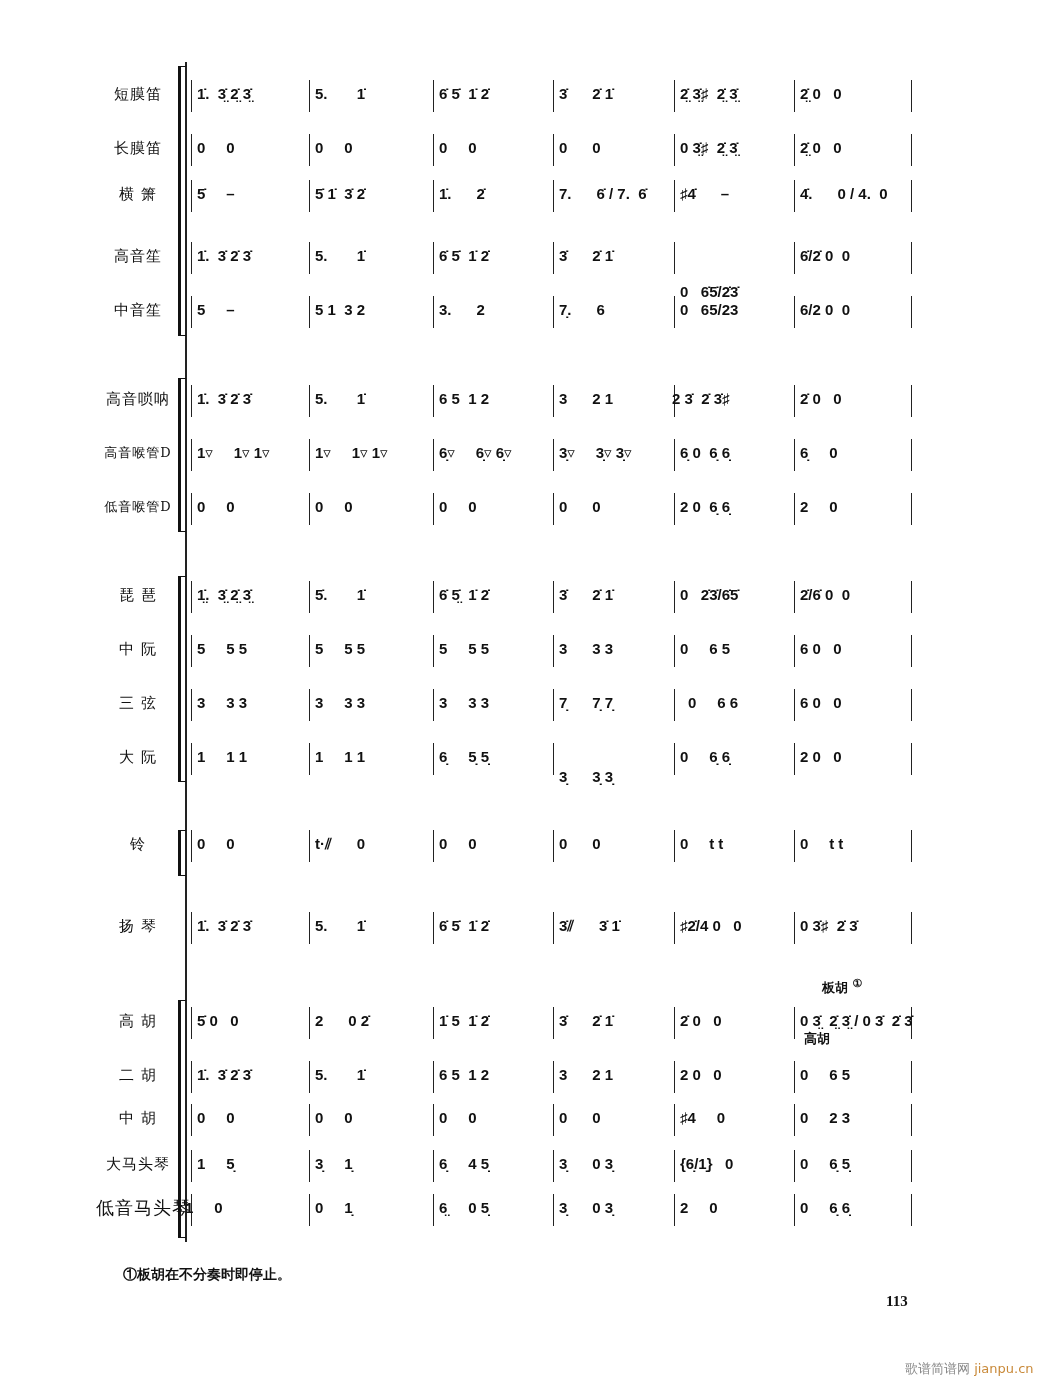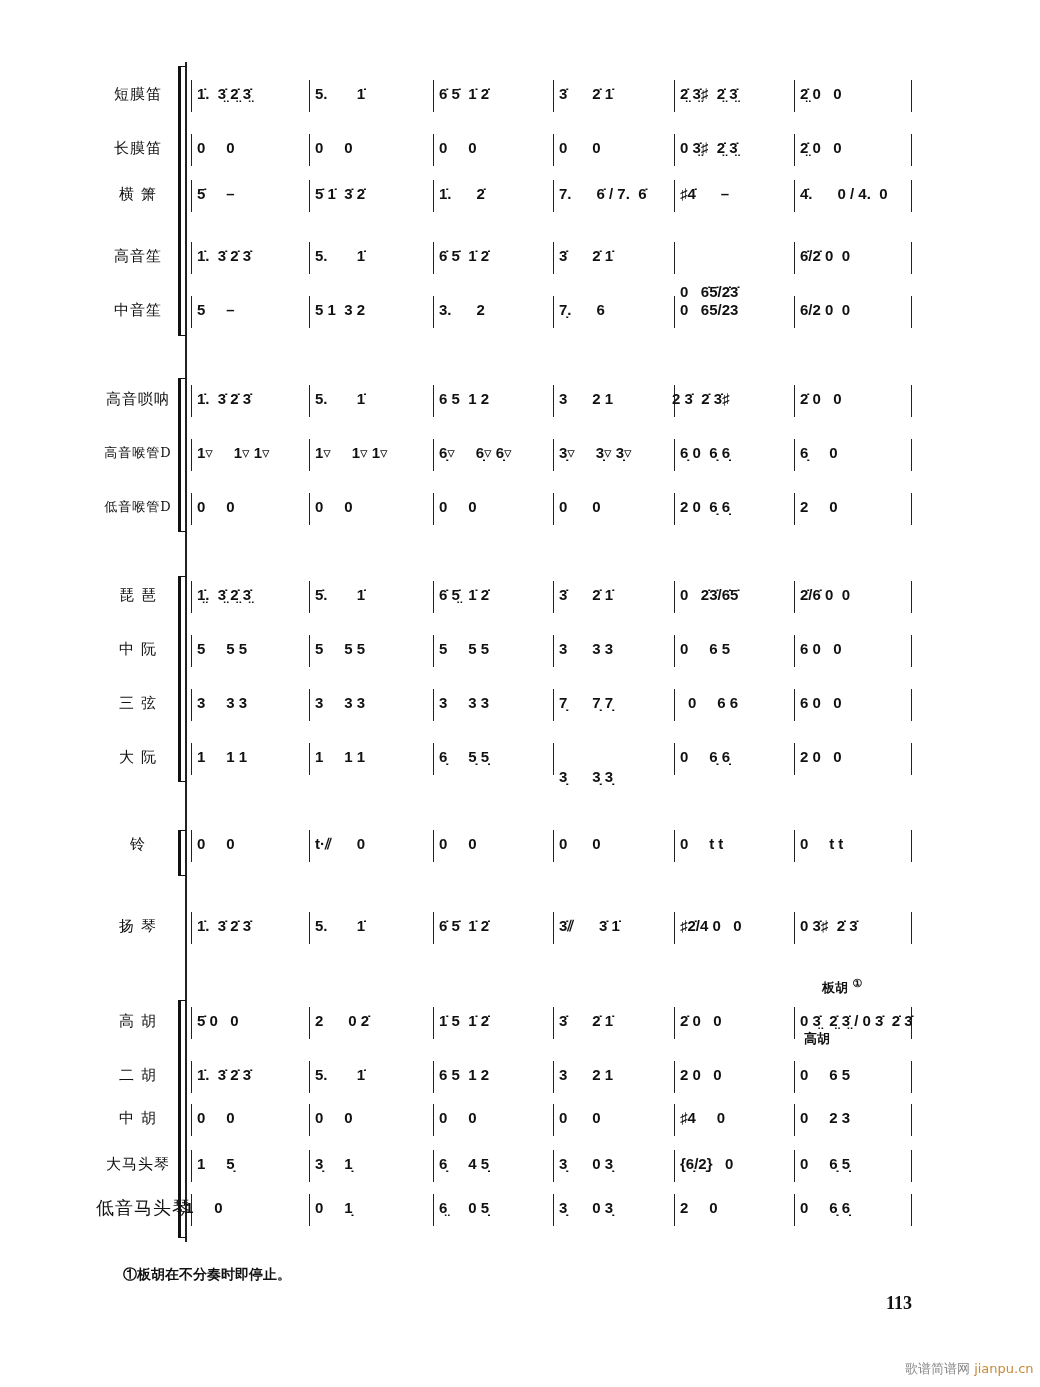--- a/index.html
+++ b/index.html
@@ -25,21 +25,21 @@
   .barline { position: absolute; width: 1px; background: #222; top: -14px; height: 42px; }
   .note-cell {
     position: absolute; top: 10px; font-weight: bold; font-size: 15px; line-height: 20px;
     white-space: pre; color: #111;
   }
   .footnote {
     position: absolute; left: 123px; top: 1266px; font-size: 14px; font-weight: bold;
     font-family: "DejaVu Serif", serif;
   }
   .page-number {
-    position: absolute; left: 886px; top: 1293px; font-size: 18px; font-weight: bold;
+    position: absolute; left: 886px; top: 1293px; font-size: 15px; font-weight: bold;
     font-family: "Liberation Serif", serif;
   }
   .watermark {
     position: absolute; left: 905px; top: 1360px; font-size: 13px; color: #888;
     font-family: "DejaVu Sans", sans-serif;
   }
   .watermark .brand { color: #c98a3a; }
   .annot { position: absolute; font-size: 13px; font-weight: bold; font-family: "DejaVu Serif", serif; }
 </style>
 </head>
@@ -334,21 +334,21 @@
         <div class="barline" style="left: 309px; top: 6px; height: 32px;"></div>
         <div class="barline" style="left: 433px; top: 6px; height: 32px;"></div>
         <div class="barline" style="left: 553px; top: 6px; height: 32px;"></div>
         <div class="barline" style="left: 674px; top: 6px; height: 32px;"></div>
         <div class="barline" style="left: 794px; top: 6px; height: 32px;"></div>
         <div class="barline" style="left: 911px; top: 6px; height: 32px;"></div>
         <div class="note-cell" style="left: 197px;">1     5̣</div>
         <div class="note-cell" style="left: 315px;">3̣     1̣</div>
         <div class="note-cell" style="left: 439px;">6̣     4 5̣</div>
         <div class="note-cell" style="left: 559px;">3̣      0 3̣</div>
-        <div class="note-cell" style="left: 680px;">{6̣/2̣}   0</div>
+        <div class="note-cell" style="left: 680px;">{6̣/1̣}   0</div>
         <div class="note-cell" style="left: 800px;">0     6̣ 5̣</div>
       </div>
       <div class="staff-row" style="top: 1188px;">
         <div class="inst-label" style="font-size: 18px;">低音马头琴</div>
         <div class="barline" style="left: 191px; top: 6px; height: 32px;"></div>
         <div class="barline" style="left: 309px; top: 6px; height: 32px;"></div>
         <div class="barline" style="left: 433px; top: 6px; height: 32px;"></div>
         <div class="barline" style="left: 553px; top: 6px; height: 32px;"></div>
         <div class="barline" style="left: 674px; top: 6px; height: 32px;"></div>
         <div class="barline" style="left: 794px; top: 6px; height: 32px;"></div>

